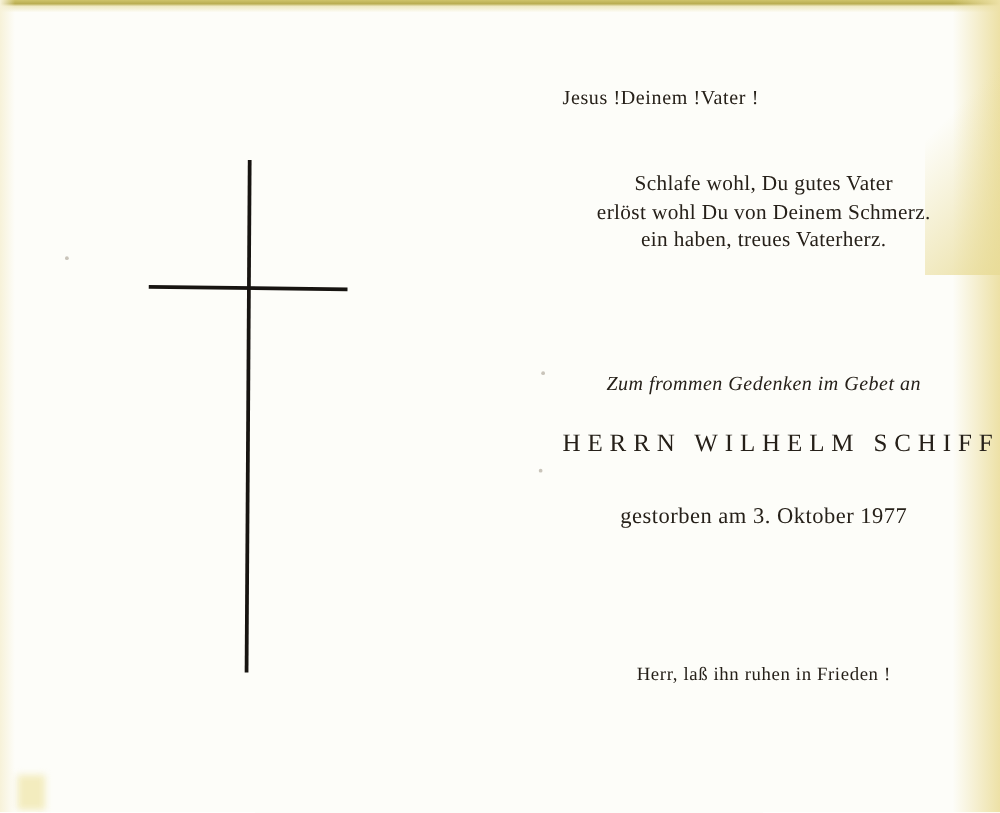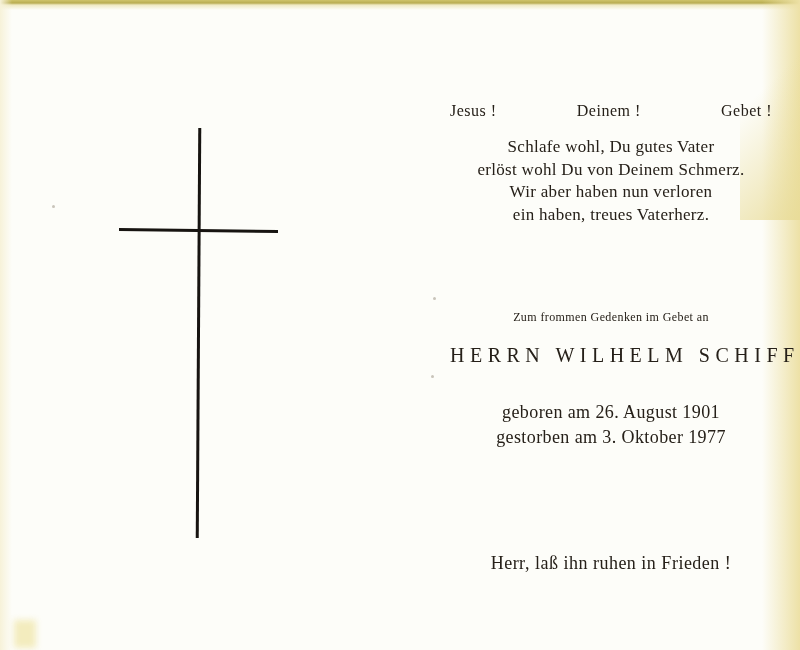--- a/index.html
+++ b/index.html
@@ -72,51 +72,50 @@
   
   .col {
     position: absolute;
     left: 450px;
     width: 322px;
     text-align: center;
   }
   .invocation {
     top: 70px;
     display: flex;
-    justify-content: space-between;
     font-size: 16px;
     letter-spacing: 0.5px;
-    margin-top: 32px;
   }
   .verse {
     top: 136px;
     font-size: 17px;
     line-height: 22.5px;
     letter-spacing: 0.3px;
   }
   .intro {
-    top: 310px;
-    font-size: 12px;
+    top: 299px;
+    font-size: 16px;
     letter-spacing: 0.4px;
+    font-style: italic;
   }
   .name {
     top: 344px;
     font-size: 20px;
     letter-spacing: 5.5px;
     white-space: nowrap;
   }
   .dates {
     top: 400px;
     font-size: 18px;
     line-height: 25px;
     letter-spacing: 0.4px;
   }
   .closing {
-    top: 553px;
-    font-size: 18px;
+    top: 532px;
+    font-size: 15px;
     letter-spacing: 0.5px;
   }
 </style>
 </head>
 <body>
 
 <div class="scan">
 
   <div class="edge-top"></div>
   <div class="edge-right"></div>
@@ -128,34 +127,32 @@
   <div class="speck" style="left:52px; top:205px;"></div>
 
   <div>
     <div class="cross-v"></div>
     <div class="cross-h"></div>
   </div>
 
   <div class="col invocation">
     <span>Jesus !</span>
     <span>Deinem !</span>
-    <span>Gebet !</span>
+    <span>Vater !</span>
   </div>
 
   <div class="col verse">
     <div>Schlafe wohl, Du gutes Vater</div>
     <div>erlöst wohl Du von Deinem Schmerz.</div>
-    <div>Wir aber haben nun verloren</div>
     <div>ein haben, treues Vaterherz.</div>
   </div>
 
   <div class="col intro">Zum frommen Gedenken im Gebet an</div>
 
   <div class="col name">HERRN WILHELM SCHIFFER</div>
 
   <div class="col dates">
-    <div>geboren am 26. August 1901</div>
     <div>gestorben am 3. Oktober 1977</div>
   </div>
 
   <div class="col closing">Herr, laß ihn ruhen in Frieden !</div>
 
 </div>
 
 </body></html>

